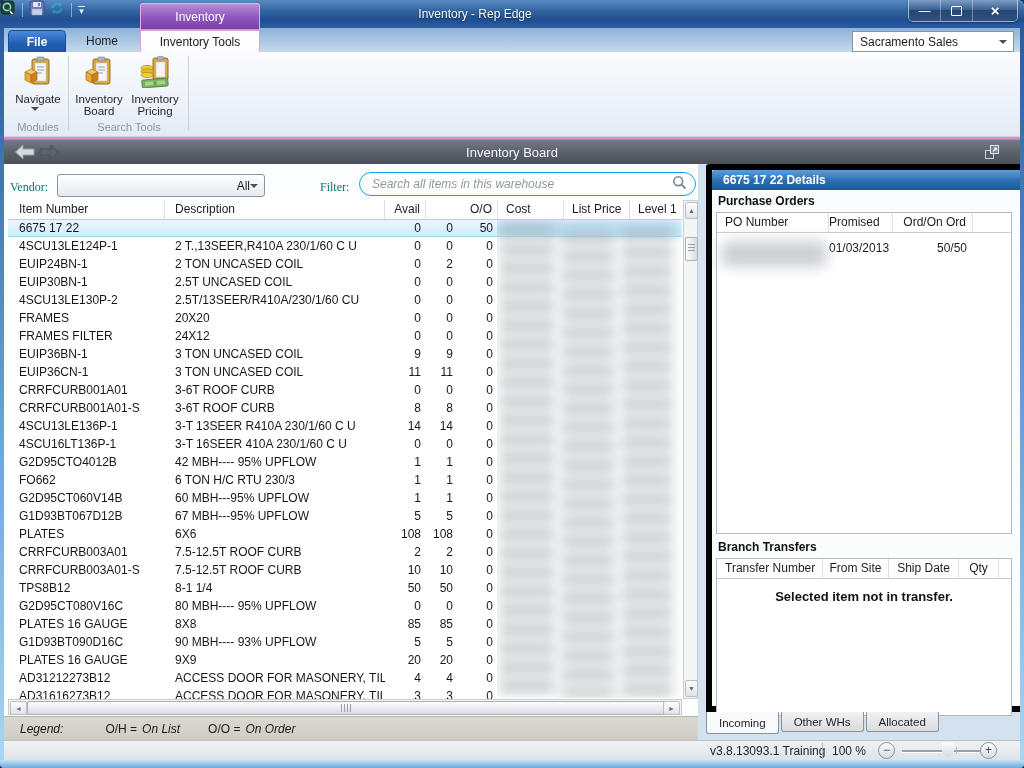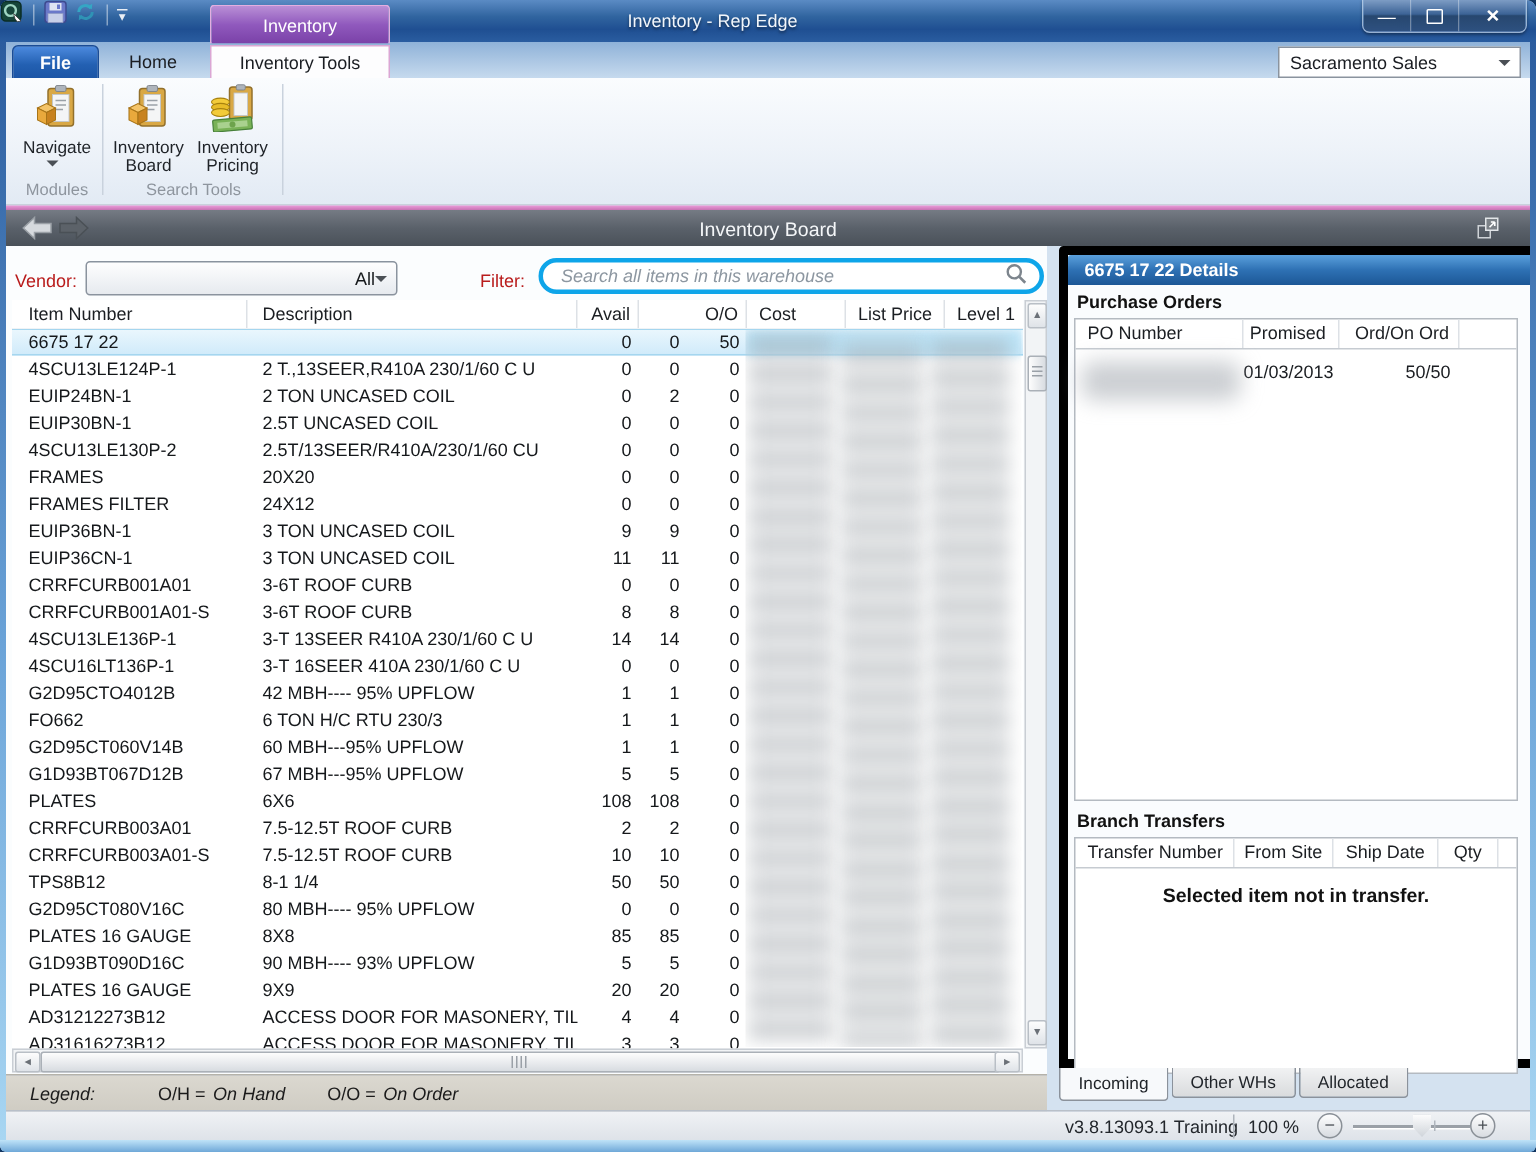--- a/index.html
+++ b/index.html
@@ -49,25 +49,25 @@
   .grp-sep{top:56px;width:1px;height:74px;background:#c9d2dd;}
   
   .board-hd{left:4px;top:140px;width:1016px;height:24px;
     background:linear-gradient(180deg,#757b84 0%,#5a616a 50%,#4a5159 100%);
     display:flex;align-items:center;}
   .board-title{position:absolute;left:0;width:100%;text-align:center;color:#f4f6f8;font-size:13px;}
   .navarrows{position:absolute;left:10px;top:4px;display:flex;gap:2px;}
   .popout{position:absolute;right:20px;top:4px;}
   
   .left-panel{left:4px;top:164px;width:694px;height:552px;background:#fbfdfe;}
-  .fld-label{top:180px;color:#b91c1c;}
+  .fld-label{top:180px;color:#0f766e;font-family:Liberation Serif, serif;}
   .combo{left:57px;top:174px;width:206px;height:21px;border:1px solid #8a939e;border-radius:3px;
     background:linear-gradient(180deg,#fefefe,#e6eaef);display:flex;align-items:center;}
   .combo .txt{flex:1;padding-left:7px;text-align:right;}
-  .search{left:359px;top:172px;width:337px;height:24px;border:3px solid #0ea5e9;border-radius:12px;background:#fff;
+  .search{left:359px;top:172px;width:337px;height:24px;border:1px solid #0ea5e9;border-radius:12px;background:#fff;
     display:flex;align-items:center;box-sizing:border-box;}
   .search input{flex:1;border:none;outline:none;background:transparent;font-family:"Liberation Sans",sans-serif;
     font-size:12px;padding:0 4px 0 12px;color:#2a2e33;}
   .search input::placeholder{font-style:italic;color:#8d97a1;}
   .search .mag{margin-right:8px;}
   
   .thead{left:8px;top:200px;width:674px;height:19px;background:#fff;border-bottom:1px solid #c6cbd1;}
   .hcell{position:absolute;top:0;height:19px;line-height:19px;color:#1b1e22;border-right:1px solid #dde1e6;box-sizing:border-box;}
   .h-item {left:0;width:157px;padding-left:11px;}
   .h-desc {left:157px;width:220px;padding-left:10px;}
@@ -119,21 +119,21 @@
     box-sizing:border-box;border-radius:3px 3px 0 0;}
   .det-hd{position:absolute;left:0;top:0;width:100%;height:20px;border-radius:2px 2px 0 0;
     background:linear-gradient(180deg,#5aa0dc 0%,#2e71b4 50%,#1c5796 100%);
     color:#fff;font-weight:bold;line-height:20px;box-sizing:border-box;padding-left:11px;}
   .sec-label{position:absolute;left:6px;font-weight:bold;color:#111;}
   .det-box{position:absolute;left:4px;width:296px;background:#fff;border:1px solid #b4bac1;box-sizing:border-box;}
   .dcell{position:absolute;top:0;height:19px;line-height:19px;color:#1b1e22;border-right:1px solid #dde1e6;box-sizing:border-box;}
   .dhead{position:absolute;left:0;top:0;width:100%;height:19px;border-bottom:1px solid #c6cbd1;}
   .po-box{top:42px;height:322px;}
   .po-c1{left:0;width:112px;padding-left:8px;}
-  .po-c2{left:112px;width:64px;text-align:center;padding-right:4px;}
+  .po-c2{left:112px;width:64px;text-align:left;padding-right:4px;}
   .po-c3{left:176px;width:80px;text-align:right;padding-right:6px;}
   .po-c4{left:256px;width:39px;border-right:none;}
   .po-row{position:absolute;left:0;top:26px;width:100%;height:19px;line-height:19px;}
   .po-blur{position:absolute;left:4px;top:28px;width:106px;height:26px;background:rgba(163,168,174,.55);
     filter:blur(7px);border-radius:8px;}
   .bt-box{top:388px;height:158px;}
   .bt-c1{left:0;width:106px;padding-left:8px;}
   .bt-c2{left:106px;width:66px;text-align:center;}
   .bt-c3{left:172px;width:70px;text-align:center;}
   .bt-c4{left:242px;width:40px;text-align:center;}
@@ -539,21 +539,21 @@
   </div>
   <div class="abs hscroll">
     <div class="hbtn" style="left:1px;">◄</div>
     <div class="hthumb"></div>
     <div class="hbtn" style="right:1px;">►</div>
   </div>
 
   <div class="abs legendbar">
     <span class="t b i">Legend:</span>
     <span class="t b" style="margin-left:42px;">O/H =</span>
-    <span class="i" style="margin-left:5px;">On Hand</span>
+    <span class="i" style="margin-left:5px;">On List</span>
     <span class="t b" style="margin-left:28px;">O/O =</span>
     <span class="i" style="margin-left:5px;">On Order</span>
   </div>
 
   <div class="abs details">
     <div class="det-hd">6675 17 22 Details</div>
     <div class="sec-label" style="top:24px;">Purchase Orders</div>
     <div class="det-box po-box">
       <div class="dhead">
         <span class="dcell po-c1">PO Number</span>

